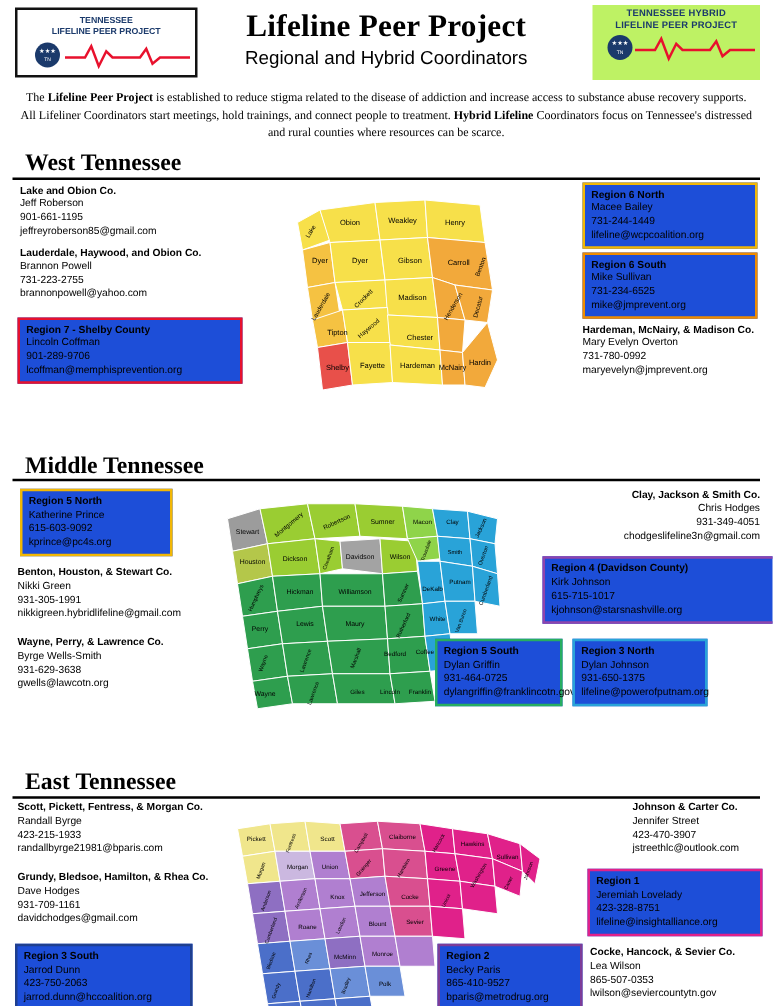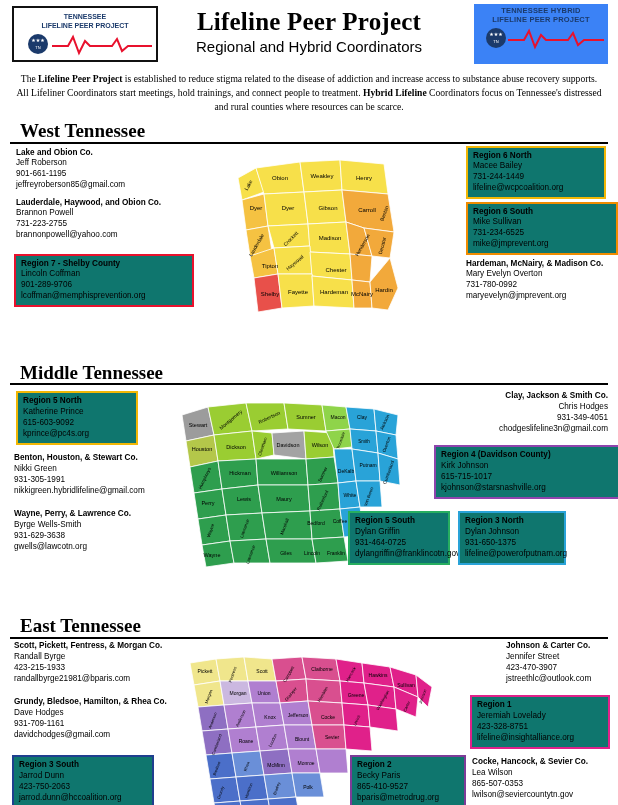--- a/index.html
+++ b/index.html
@@ -22,21 +22,21 @@
   .logo-left {
     position: absolute; left: 12px; top: 6px;
     width: 146px; height: 56px;
     border: 2px solid #111;
     background: #fff;
     display: flex; align-items: center; padding: 2px 4px;
   }
   .logo-right {
     position: absolute; right: 10px; top: 4px;
     width: 134px; height: 60px;
-    background: #3b82f6;
+    background: #bef264;
     display: flex; flex-direction: column; align-items: center;
     justify-content: flex-start; padding-top: 2px;
   }
   .logo-words {
     font-size: 7.5px; font-weight: bold; letter-spacing: .2px;
     color: #1b3a6b; line-height: 1.25; text-align: center;
   }
   .logo-left .left-inner {
     display:flex; flex-direction:column; align-items:center; width:100%;
     position: relative;
@@ -77,21 +77,21 @@
     border-bottom: 2px solid #000;
     margin: 6px 10px 0 10px;
     line-height: 1.15;
   }
 
   .region { position: relative; }
 
   
   .blk { position: absolute; font-size: 8.2px; line-height: 1.32; }
   .blk .ttl { font-weight: bold; }
-  .boxed { border: 2px solid #000; padding: 3px 5px; background: #0f766e; }
+  .boxed { border: 2px solid #000; padding: 3px 5px; background: #1d4ed8; }
 
   
   .map { position: absolute; }
   .map svg { display:block; }
 
   .lbl { font-size: 5.2px; fill: #000; font-family: "Liberation Sans", sans-serif; }
   .cty { stroke: #ffffff; stroke-width: .8; }
 </style>
 </head>
 <body>
@@ -216,21 +216,21 @@
     <div>lcoffman@memphisprevention.org</div>
   </div>
 
   <div class="blk boxed" style="left:466px; top:2px; width:140px; border-color:#f2b705;">
     <div class="ttl">Region 6 North</div>
     <div>Macee Bailey</div>
     <div>731-244-1449</div>
     <div>lifeline@wcpcoalition.org</div>
   </div>
 
-  <div class="blk boxed" style="left:466px; top:58px; width:152px; border-color:#f08c00;">
+  <div class="blk boxed" style="left:466px; top:58px; width:140px; border-color:#f08c00;">
     <div class="ttl">Region 6 South</div>
     <div>Mike Sullivan</div>
     <div>731-234-6525</div>
     <div>mike@jmprevent.org</div>
   </div>
 
   <div class="blk" style="left:466px; top:115px; width:145px;">
     <div class="ttl">Hardeman, McNairy, &amp; Madison Co.</div>
     <div>Mary Evelyn Overton</div>
     <div>731-780-0992</div>

